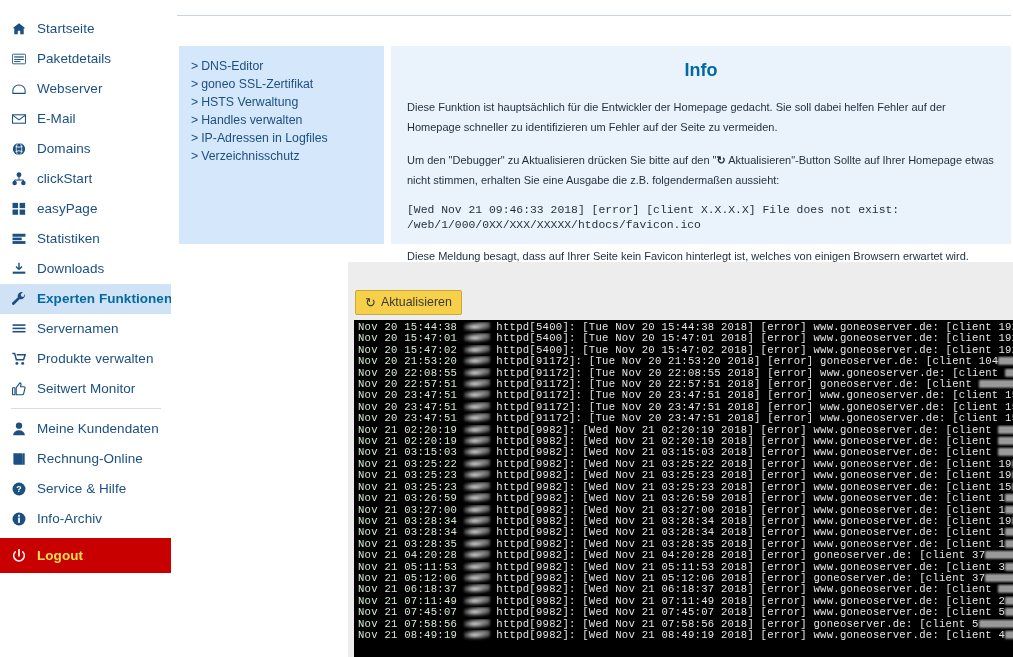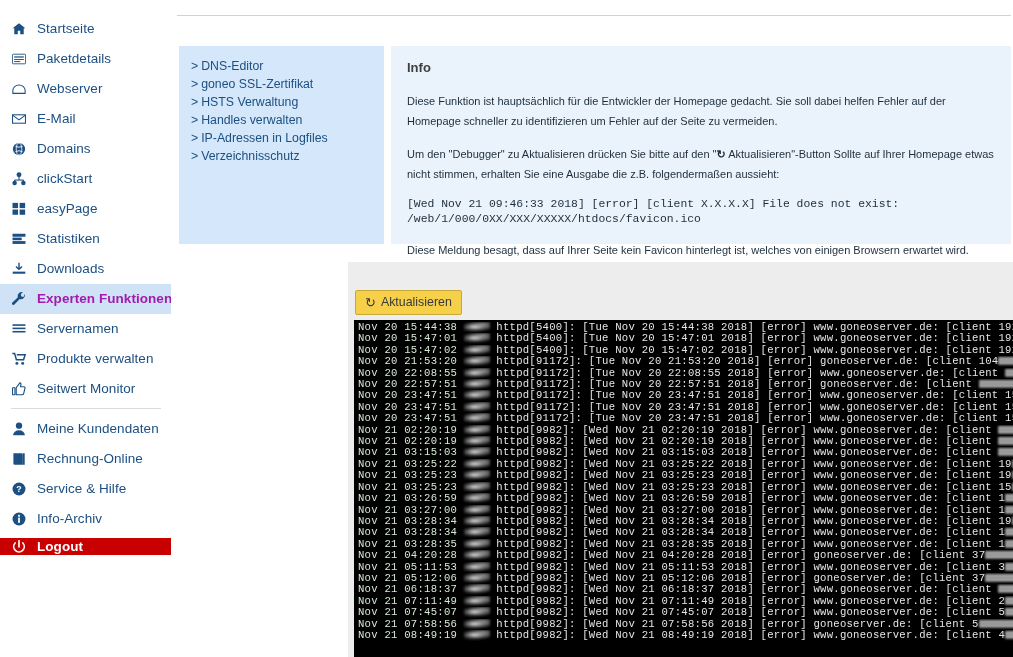--- a/index.html
+++ b/index.html
@@ -30,25 +30,25 @@
   }
   .nav-item .ico {
     width:19px; min-width:19px; height:16px;
     display:flex; align-items:center; justify-content:flex-start;
     color:#1c4f82; margin-right:6px;
   }
   .nav-item .lbl { line-height:1; }
   .nav-item.active {
     background:#cfe2f6;
     font-weight:bold;
-    color:#a21caf;
+    color:#0369a1;
   }
   .nav-item.logout {
-    background:#c80000; color:#ffffff; font-weight:bold;
-    height:17px;
+    background:#c80000; color:#fde047; font-weight:bold;
+    height:35px;
   }
   .nav-item.logout .ico { color:#ffffff; }
   .nav-sep { height:1px; background:#dcdcdc; margin:4px 10px 5px 11px; }
   .nav-gap { height:4px; }
   svg.g { display:block; }
 
   
   #main { position:absolute; left:171px; top:0; width:842px; height:657px; background:#fff; }
   #top-rule { position:absolute; left:6px; top:15px; width:834px; height:1px; background:#c9d4de; }
 
@@ -77,21 +77,21 @@
   .sub-item.active .arrow { color:#c94a16; }
   .sub-item.active .sub-lbl {
     color:#c03a0c; text-decoration:underline; font-weight:normal;
   }
 
   #info-box {
     position:absolute; left:212px; top:0; width:620px; height:198px;
     background:#eaf3fb;
     padding:12px 16px 0 16px;
   }
-  #info-title { font-size:13px; color:#404040; font-weight:bold; margin:2px 0 16px 0; }
+  #info-title { font-size:18px; color:#0369a1; font-weight:bold; margin:2px 0 16px 0;text-align:center; }
   .info-p {
     font-size:11px; color:#1d2d3c; line-height:20px;
     margin:0 0 13px 0; max-width:592px;
   }
   .info-code {
     font-family:"Liberation Mono", monospace;
     font-size:11.4px; color:#1d2d3c; line-height:15px;
     margin:0 0 13px 0; white-space:pre;
   }
   .info-p a { color:#1b4e80; text-decoration:underline; }

